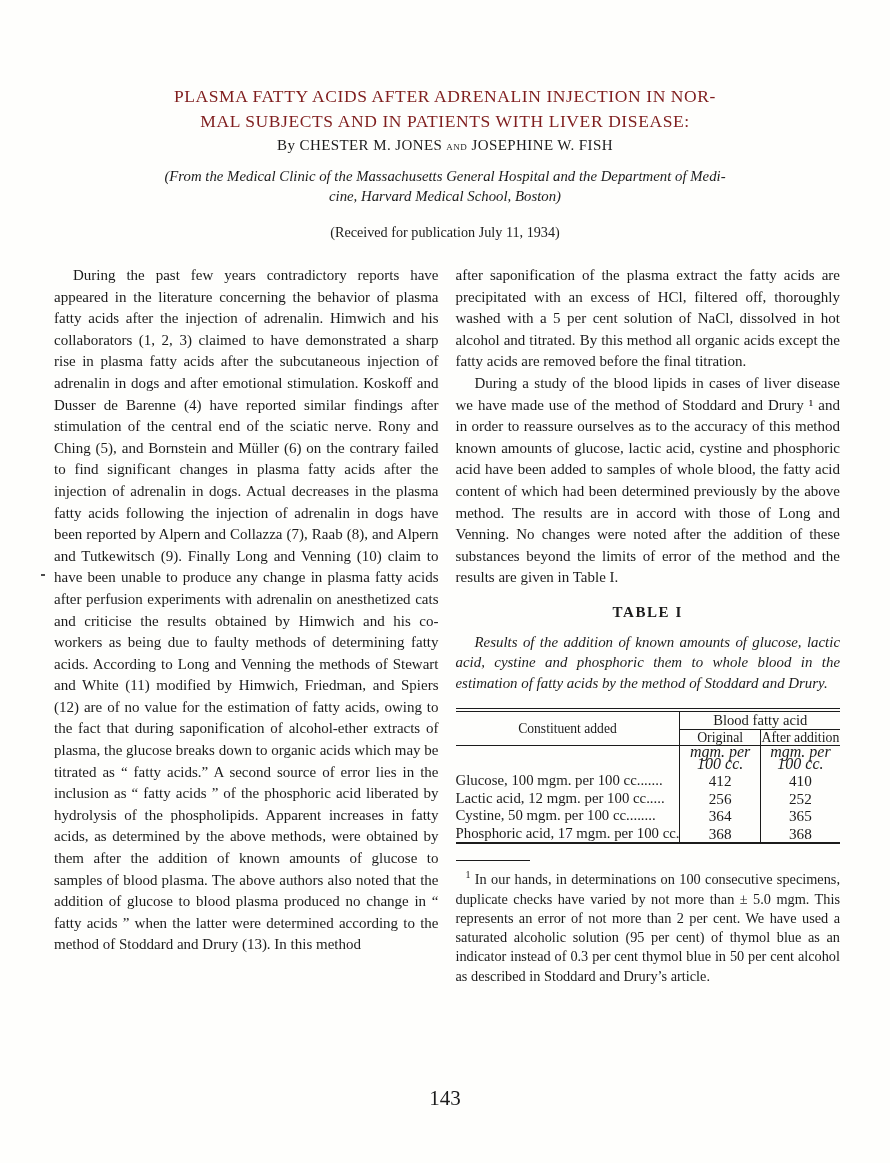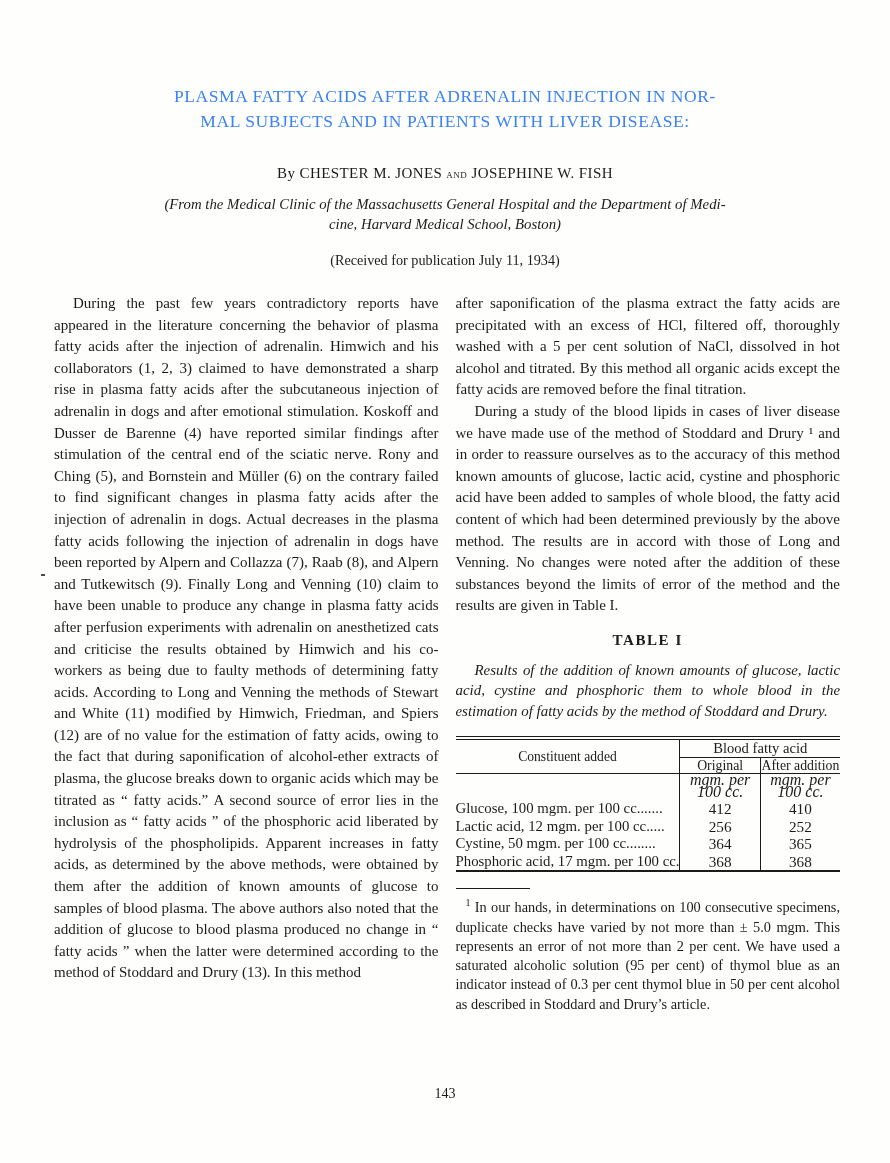--- a/index.html
+++ b/index.html
@@ -15,25 +15,25 @@
     box-sizing: border-box;
   }
   .header { padding-top: 84px; text-align: center; }
   .title {
     margin: 0 auto;
     width: 660px;
     font-size: 17.5px;
     line-height: 24.5px;
     font-weight: normal;
     letter-spacing: 0.6px;
-    color: #3b82f6;
+    color: #7f1d1d;
   }
   .title .tline { display: block; }
   .byline {
-    margin: 32px 0 0 0;
+    margin: 4px 0 0 0;
     font-size: 15px;
     letter-spacing: 0.4px;
   }
   .smallcaps { font-variant: small-caps; font-size: 13px; letter-spacing: 0.5px; }
   .affiliation {
     margin: 13px auto 0 auto;
     width: 700px;
     font-style: italic;
     font-size: 14.8px;
     line-height: 19.5px;
@@ -140,21 +140,21 @@
     border-top: 1.4px solid #1b1b1b;
     margin-bottom: 9px;
   }
   .footnote-text { text-indent: 10px; }
   sup.fn-mark { font-size: 10px; vertical-align: super; line-height: 0; }
   .page-number {
     position: absolute;
     left: 0; right: 0;
     top: 1086px;
     text-align: center;
-    font-size: 14px;
+    font-size: 21px;
   }
   .margin-mark {
     position: absolute;
     left: 41px;
     top: 574px;
     width: 4px;
     height: 2px;
     background: #4a4a4a;
   }
 </style>

